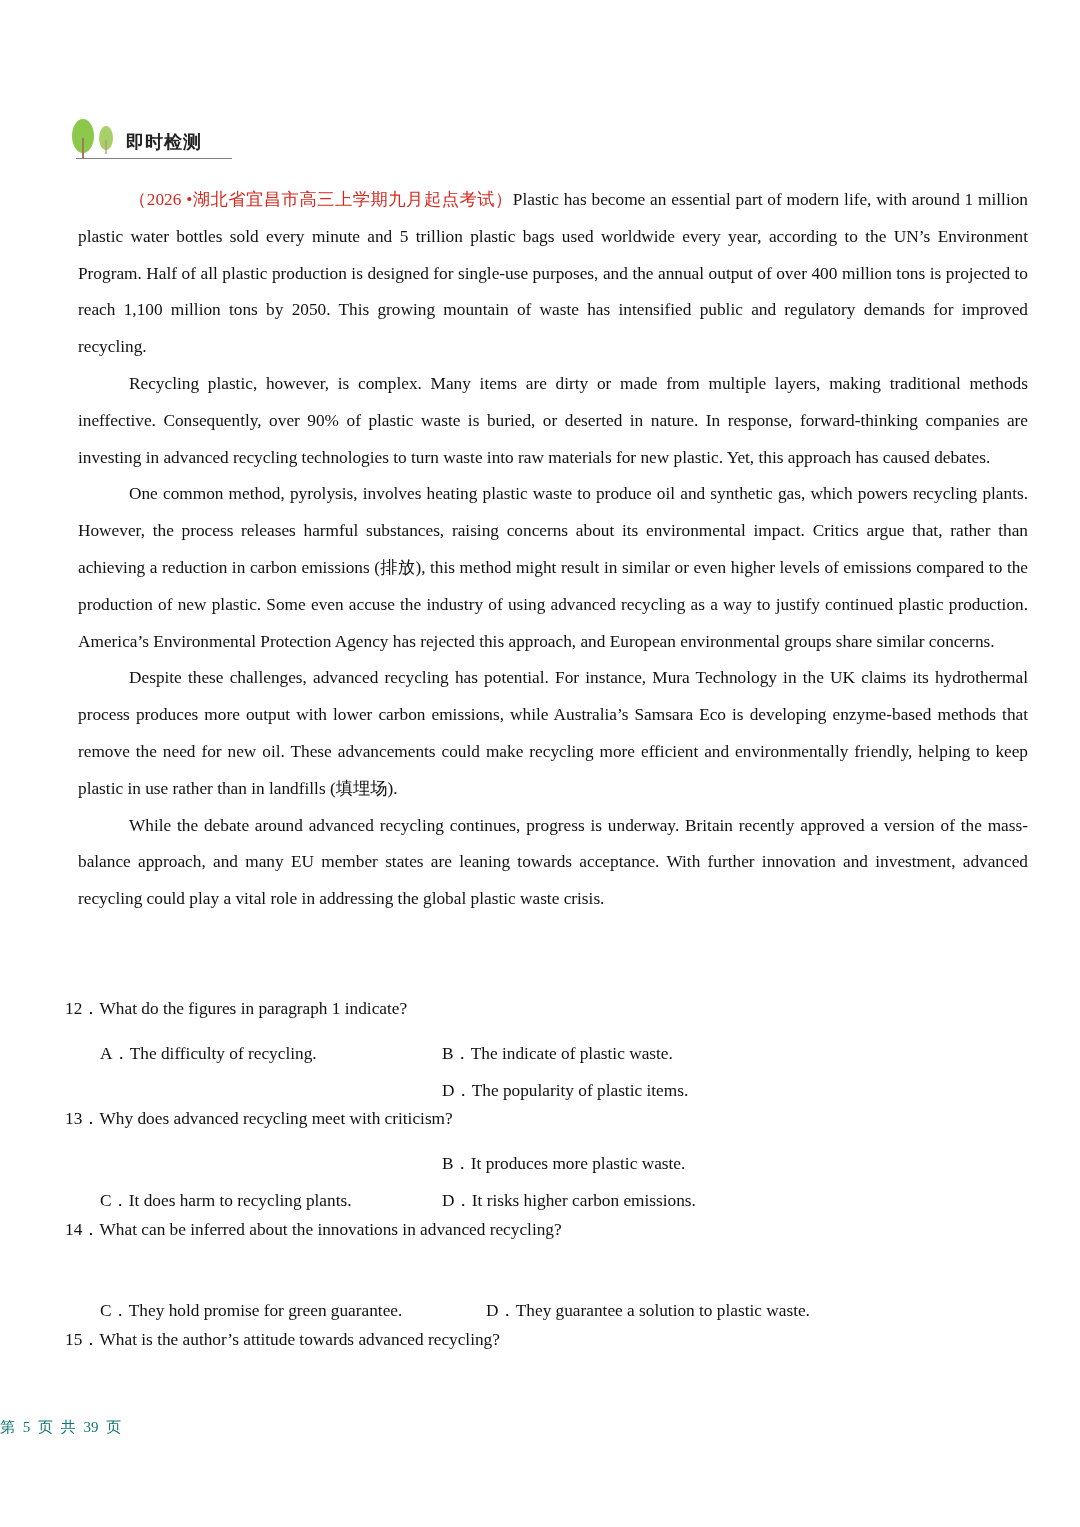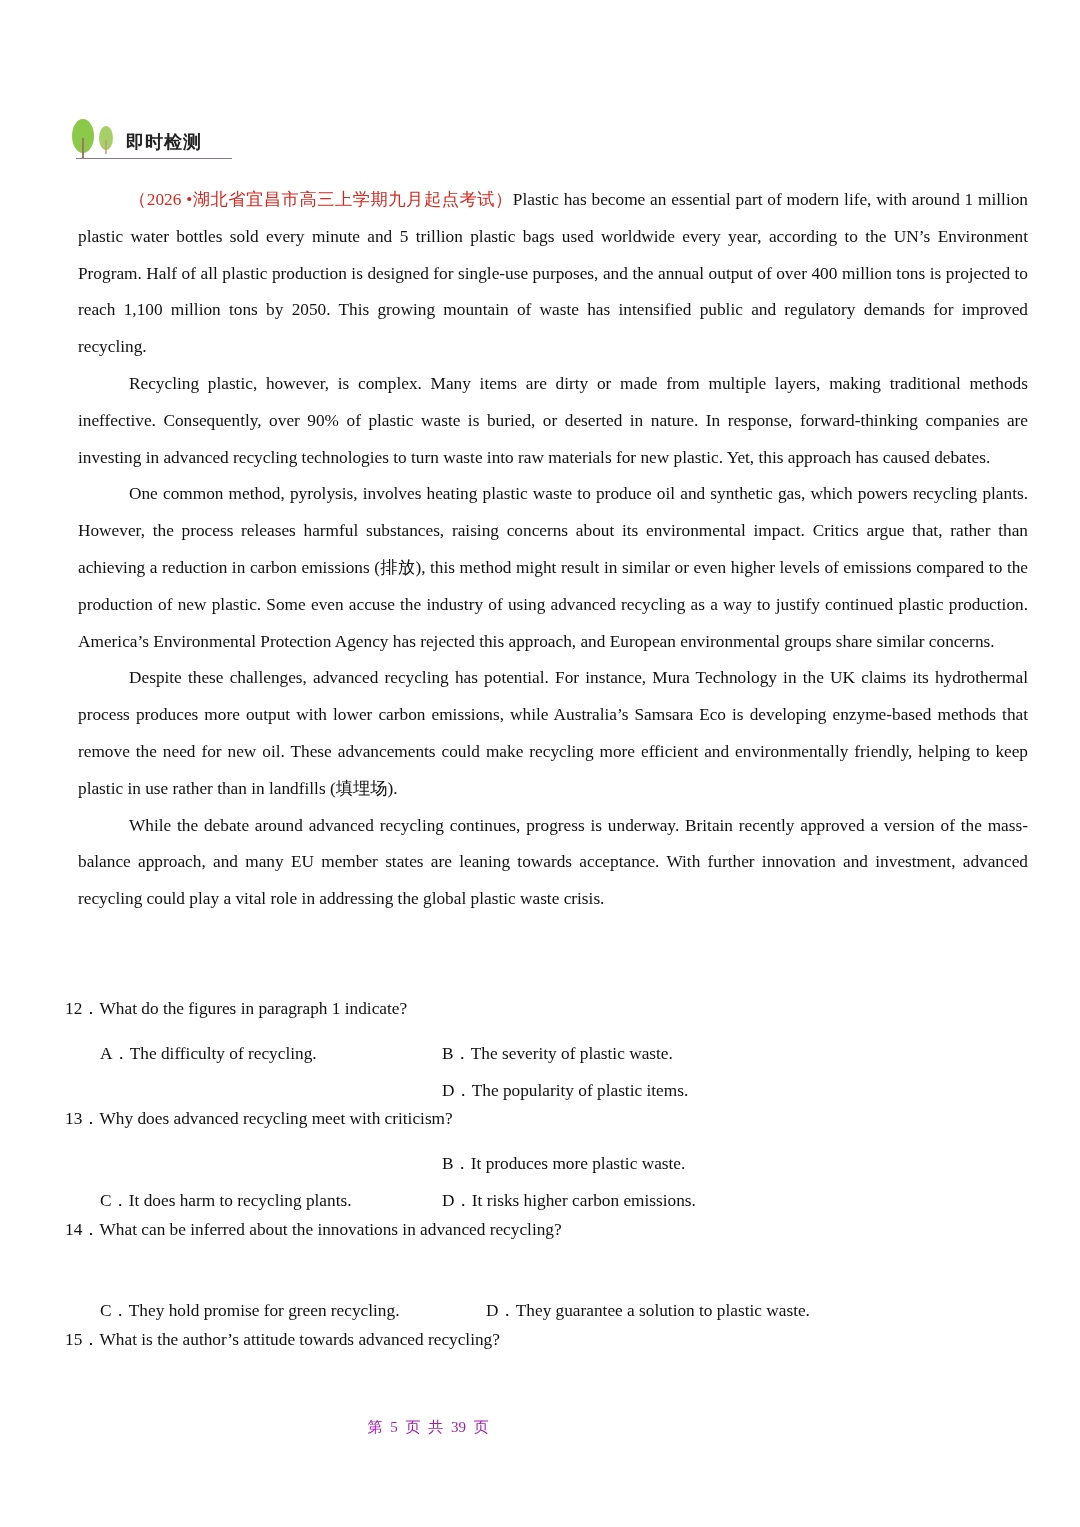--- a/index.html
+++ b/index.html
@@ -9,21 +9,21 @@
   .header .title { position:absolute; left:58px; top:14px; font-family:"DejaVu Sans", sans-serif;
          font-weight:bold; font-size:18px; color:#222; letter-spacing:1px; }
   .header .rule { position:absolute; left:8px; top:42px; width:156px; height:1px; background:#8a7a8a; }
   .passage { position:absolute; left:78px; top:182px; width:950px; font-size:17.3px; line-height:36.8px; text-align:justify; }
   .passage p { margin:0; text-indent:51px; }
   .source { color:#d4281f; }
   .questions { position:absolute; left:65px; top:991px; width:950px; font-size:17.3px; line-height:36.8px; }
   .q { margin:0; }
   .opts { position:relative; height:36.8px; }
   .opt { position:absolute; top:0; white-space:nowrap;margin-top:8px; }
-  .footer { position:absolute; top:1418px; left:0; width:856px; text-align:center; font-size:15px; color:#a21caf; word-spacing:4px; }
+  .footer { position:absolute; top:1418px; left:0; width:856px; font-size:15px; color:#0f766e; word-spacing:4px; }
 </style>
 </head>
 <body>
 
 <div class="header">
   <svg width="56" height="46" style="position:absolute;left:0;top:0">
     <ellipse cx="15" cy="20" rx="11" ry="17" fill="#8cc84a"></ellipse>
     <line x1="15" y1="22" x2="15" y2="43" stroke="#a07a60" stroke-width="2"></line>
     <ellipse cx="38" cy="22" rx="7" ry="12" fill="#a8d068"></ellipse>
     <line x1="38" y1="24" x2="38" y2="38" stroke="#c09a80" stroke-width="1.5"></line>
@@ -38,42 +38,42 @@
   <p>One common method, pyrolysis, involves heating plastic waste to produce oil and synthetic gas, which powers recycling plants. However, the process releases harmful substances, raising concerns about its environmental impact. Critics argue that, rather than achieving a reduction in carbon emissions (排放), this method might result in similar or even higher levels of emissions compared to the production of new plastic. Some even accuse the industry of using advanced recycling as a way to justify continued plastic production. America’s Environmental Protection Agency has rejected this approach, and European environmental groups share similar concerns.</p>
   <p>Despite these challenges, advanced recycling has potential. For instance, Mura Technology in the UK claims its hydrothermal process produces more output with lower carbon emissions, while Australia’s Samsara Eco is developing enzyme-based methods that remove the need for new oil. These advancements could make recycling more efficient and environmentally friendly, helping to keep plastic in use rather than in landfills (填埋场).</p>
   <p>While the debate around advanced recycling continues, progress is underway. Britain recently approved a version of the mass-balance approach, and many EU member states are leaning towards acceptance. With further innovation and investment, advanced recycling could play a vital role in addressing the global plastic waste crisis.</p>
 </div>
 
 <div class="questions">
   <div>
     <p class="q"><span>12．</span><span>What do the figures in paragraph 1 indicate?</span></p>
     <div class="opts">
         <span class="opt" style="left:35px">A．The difficulty of recycling.</span>
-        <span class="opt" style="left:377px">B．The severity of plastic waste.</span>
+        <span class="opt" style="left:377px">B．The indicate of plastic waste.</span>
       </div>
     <div class="opts">
         <span class="opt" style="left:377px">D．The popularity of plastic items.</span>
       </div>
   </div>
   <div>
     <p class="q"><span>13．</span><span>Why does advanced recycling meet with criticism?</span></p>
     <div class="opts">
         <span class="opt" style="left:377px">B．It produces more plastic waste.</span>
       </div>
     <div class="opts">
         <span class="opt" style="left:35px">C．It does harm to recycling plants.</span>
         <span class="opt" style="left:377px">D．It risks higher carbon emissions.</span>
       </div>
   </div>
   <div>
     <p class="q"><span>14．</span><span>What can be inferred about the innovations in advanced recycling?</span></p>
     <div class="opts">
       </div>
     <div class="opts">
-        <span class="opt" style="left:35px">C．They hold promise for green recycling.</span>
+        <span class="opt" style="left:35px">C．They hold promise for green guarantee.</span>
         <span class="opt" style="left:421px">D．They guarantee a solution to plastic waste.</span>
       </div>
   </div>
   <div>
     <p class="q"><span>15．</span><span>What is the author’s attitude towards advanced recycling?</span></p>
   </div>
 </div>
 
 <div class="footer">第 5 页 共 39 页</div>
 

